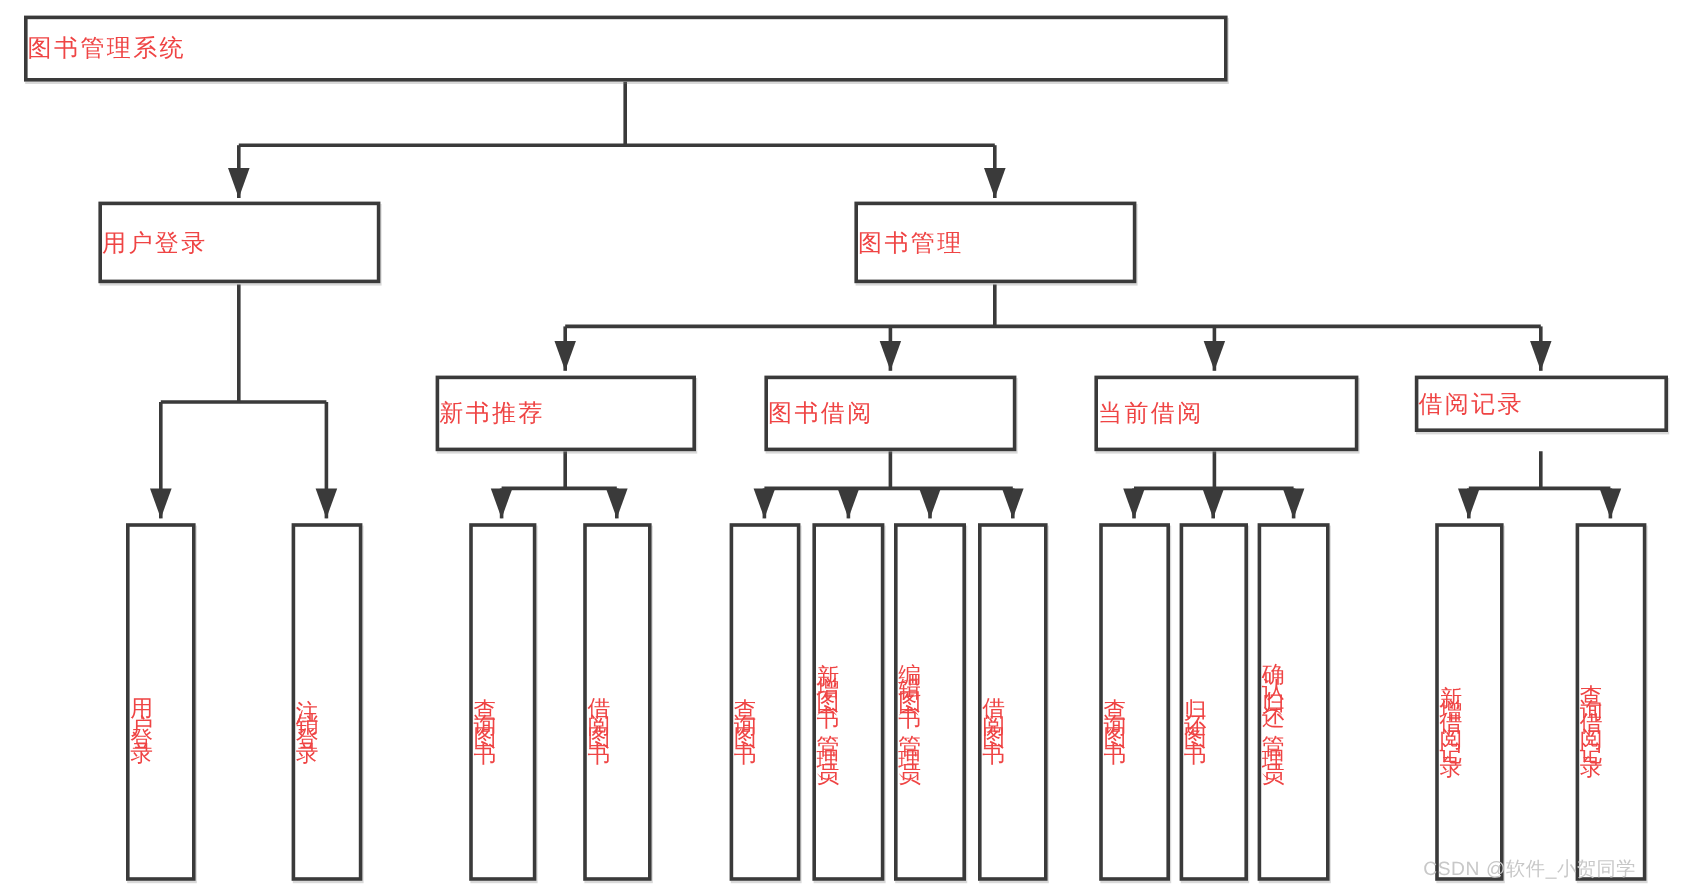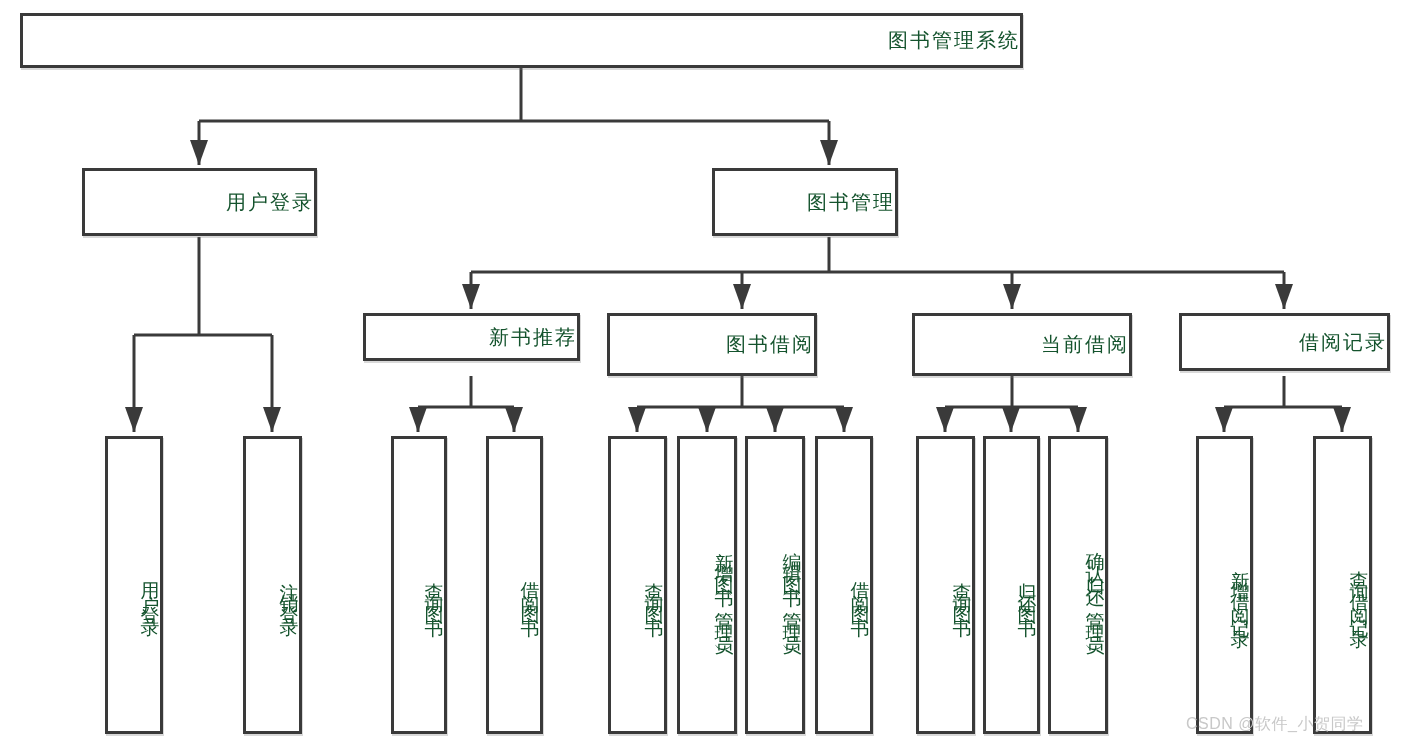--- a/index.html
+++ b/index.html
@@ -16,22 +16,22 @@
     left: 0; top: 0;
     width: 1405px; height: 747px;
   }
   .box {
     position: absolute;
     box-sizing: border-box;
     background: #ffffff;
     border: 3px solid #3a3a3a;
     display: flex;
     align-items: center;
-    justify-content: flex-end;
-    color: #14532d;
+    justify-content: flex-start;
+    color: #ef4444;
     box-shadow: 1px 2px 0 rgba(120,120,120,0.28);
   }
   .hbox .lbl {
     font-size: 20px;
     letter-spacing: 2px;
     white-space: nowrap;
   }
   .vbox .lbl {
     writing-mode: vertical-rl;
     text-orientation: mixed;
@@ -93,34 +93,34 @@
     </g>
   </svg>
 
   <div class="box hbox" style="left:20px;top:13px;width:1003px;height:55px">
     <span class="lbl">图书管理系统</span>
   </div>
 
   <div class="box hbox" style="left:82px;top:168px;width:235px;height:68px">
     <span class="lbl">用户登录</span>
   </div>
-  <div class="box hbox" style="left:712px;top:168px;width:186px;height:68px">
+  <div class="box hbox" style="left:712px;top:168px;width:235px;height:68px">
     <span class="lbl">图书管理</span>
   </div>
 
-  <div class="box hbox" style="left:363px;top:313px;width:217px;height:48px">
+  <div class="box hbox" style="left:363px;top:313px;width:217px;height:63px">
     <span class="lbl">新书推荐</span>
   </div>
-  <div class="box hbox" style="left:607px;top:313px;width:210px;height:63px">
+  <div class="box hbox" style="left:637px;top:313px;width:210px;height:63px">
     <span class="lbl">图书借阅</span>
   </div>
   <div class="box hbox" style="left:912px;top:313px;width:220px;height:63px">
     <span class="lbl">当前借阅</span>
   </div>
-  <div class="box hbox" style="left:1179px;top:313px;width:211px;height:58px">
+  <div class="box hbox" style="left:1179px;top:313px;width:211px;height:47px">
     <span class="lbl">借阅记录</span>
   </div>
 
   <div class="box vbox" style="left:105px;top:436px;width:58px;height:298px">
     <span class="lbl">用户登录</span>
   </div>
   <div class="box vbox" style="left:243px;top:436px;width:59px;height:298px">
     <span class="lbl">注销登录</span>
   </div>
 

